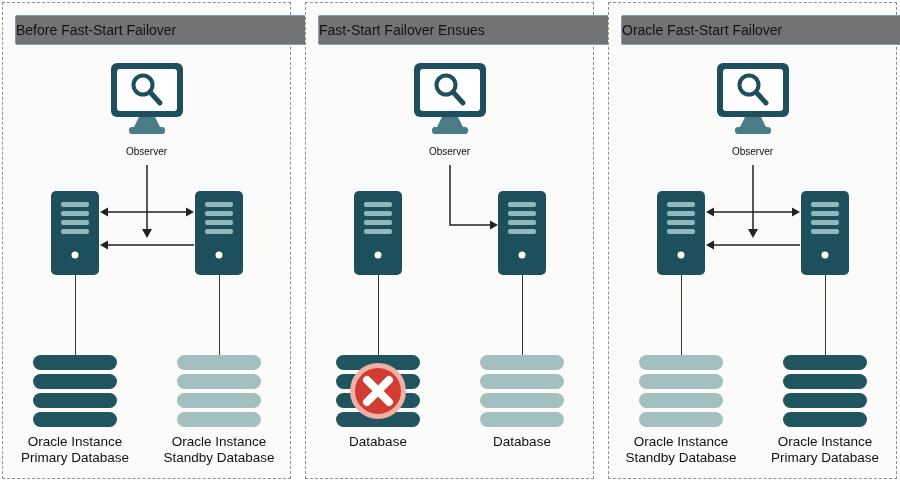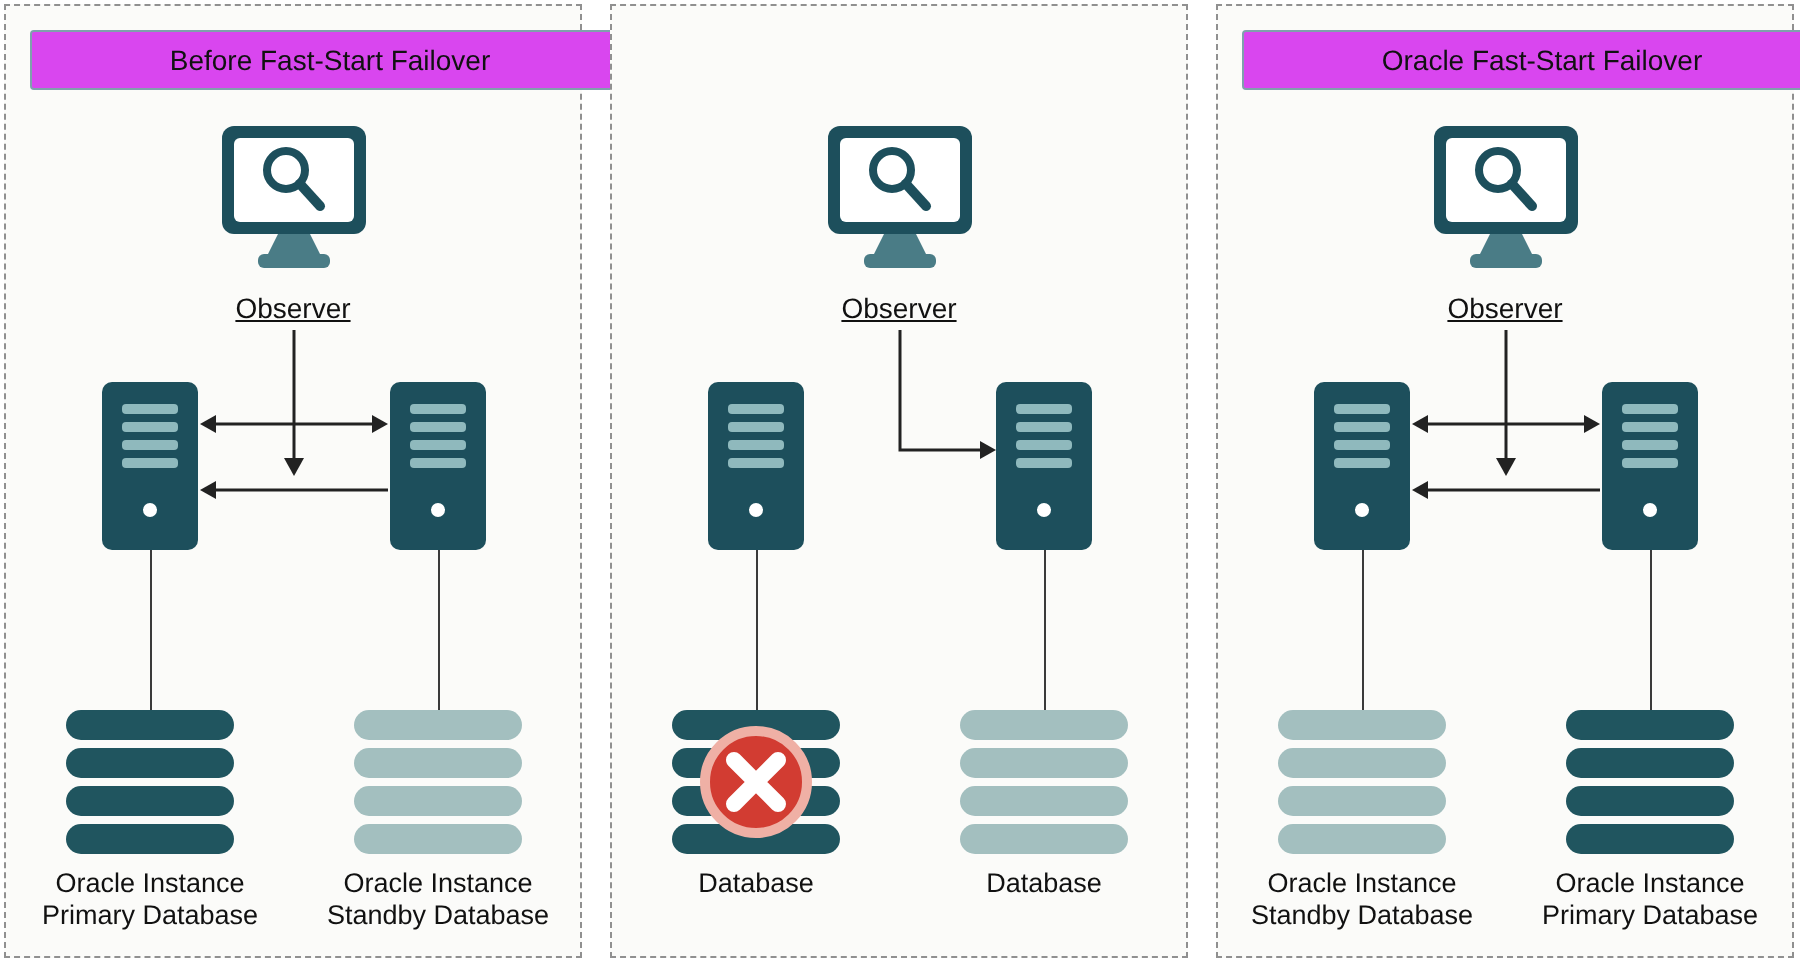--- a/index.html
+++ b/index.html
@@ -21,32 +21,32 @@
     position:relative;
     width:289px; height:477px;
     border:1px dashed #909090;
     background:#fbfbf9;
     flex:0 0 auto;
   }
   .title-box {
     position:absolute;
     left:12px; top:12px;
     width:300px; height:30px;
-    background:#d946ef;
+    background:#737373;
     border:1px solid #7fa0ad;
     border-radius:2px;
-    display:flex; align-items:center; justify-content:center;
+    display:flex; align-items:center; 
     font-size:14px;
     color:#111;
   }
   .monitor { position:absolute; left:102px; top:60px; width:84px; height:76px; }
   .monitor svg { display:block; width:84px; height:76px; }
   .observer-label {
     position:absolute; top:143px; left:0; width:100%;
-    text-align:center; font-size:14px;text-decoration:underline;
+    text-align:center; font-size:10px;
   }
   .v-arrow   { position:absolute; left:136px; top:162px; }
   .h-arrow.top    { position:absolute; left:96px; top:203px; }
   .h-arrow.bottom { position:absolute; left:96px; top:236px; }
   .elbow-arrow    { position:absolute; left:136px; top:162px; }
   .server { position:absolute; top:188px; width:48px; height:84px; }
   .server svg { display:block; width:48px; height:84px; }
   .server.left  { left:48px; }
   .server.right { left:192px; }
   .connector { position:absolute; top:272px; width:1px; height:80px; background:#3a3a3a; }
@@ -152,20 +152,23 @@
         </svg>
     </div>
 
     <div class="db-label left">Oracle Instance
 Primary Database</div>
     <div class="db-label right">Oracle Instance
 Standby Database</div>
   </div>
 
   <div class="panel">
+    <div class="title-box">
+      <span>Fast-Start Failover Ensues</span>
+    </div>
     <div class="monitor">
       <svg viewBox="0 0 84 76">
           <use href="#sym-monitor"></use>
         </svg>
     </div>
     <div class="observer-label">Observer</div>
 
     <svg class="elbow-arrow" width="60" height="70" viewBox="0 0 60 70">
       <polyline points="8,0 8,60 48,60" fill="none" stroke="#222" stroke-width="1.5"></polyline>
       <polygon points="48,55.5 48,64.5 56,60" fill="#222"></polygon>

